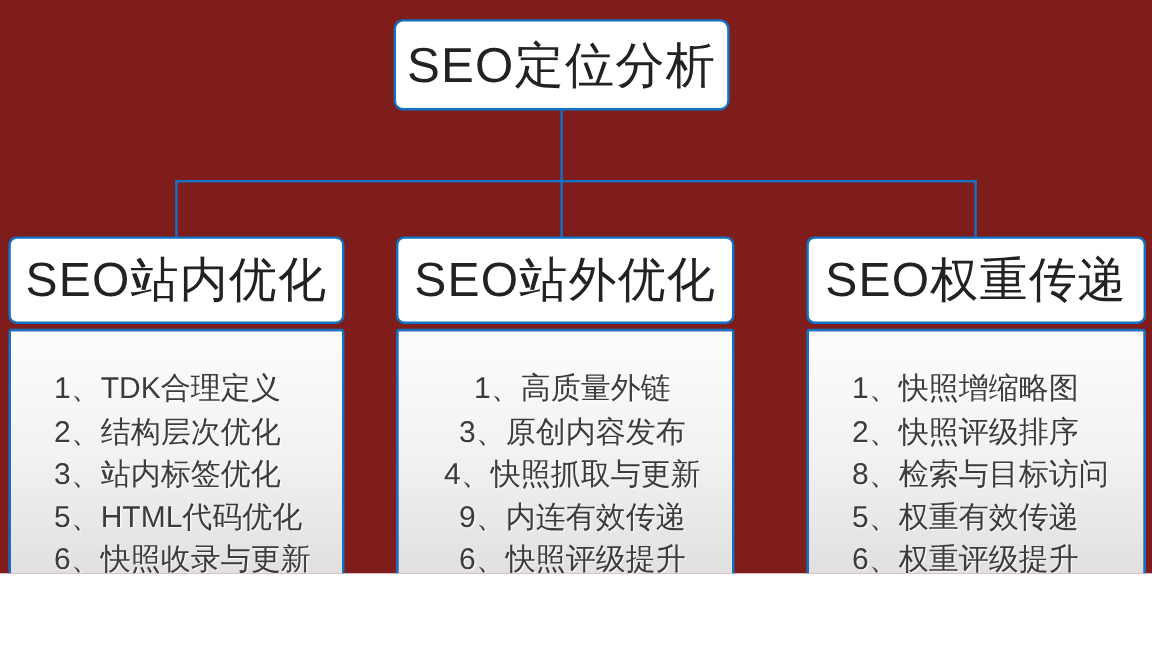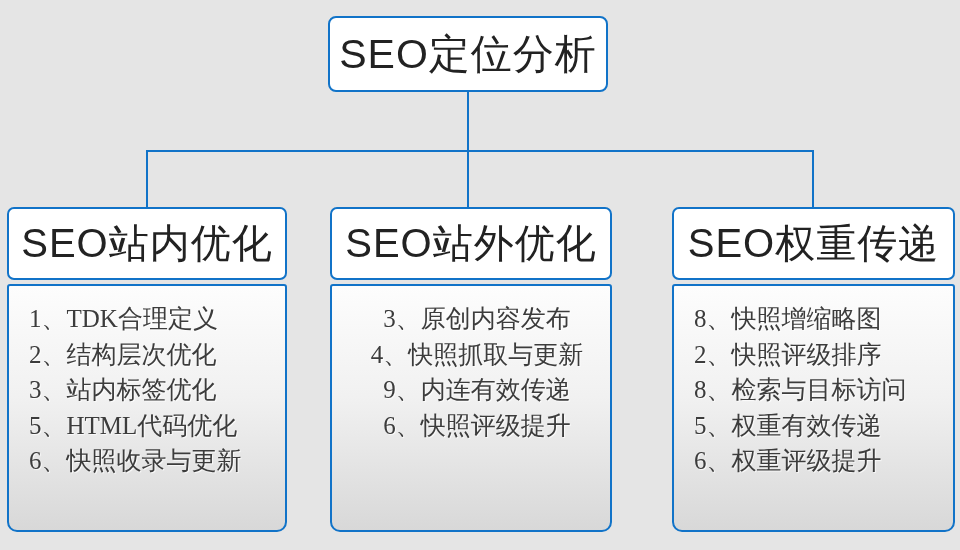--- a/index.html
+++ b/index.html
@@ -4,22 +4,22 @@
 <style>
   html, body {
     margin: 0;
     padding: 0;
     background: #ffffff;
     font-family: "Liberation Sans", "DejaVu Sans", sans-serif;
   }
   .canvas {
     position: relative;
     width: 960px;
-    height: 550px;
-    background: #e5e5e5;
+    height: 478px;
+    background: #7f1d1d;
     overflow: hidden;
   }
   
   .line {
     position: absolute;
     background: var(--line-color, #1173c8);
   }
   .line.v { width: 2px; }
   .line.h { height: 2px; }
   #line-root-drop   { left: 467px; top: 92px;  height: 60px; }
@@ -42,21 +42,21 @@
     justify-content: center;
     font-size: 41px;
     letter-spacing: 1px;
     color: #222222;
     white-space: nowrap;
   }
 
   
   .branch {
     position: absolute;
-    top: 207px;
+    top: 197px;
   }
   #branch-0 { left: 7px;   width: 280px; }
   #branch-1 { left: 330px; width: 282px; text-align: center; }
   #branch-2 { left: 672px; width: 283px; }
 
   .branch-header {
     box-sizing: border-box;
     width: 100%;
     height: 73px;
     border: 2px solid var(--line-color, #1173c8);
@@ -76,24 +76,23 @@
     width: 100%;
     height: 248px;
     margin-top: 4px;
     border: 2px solid var(--line-color, #1173c8);
     border-radius: 3px 3px 10px 10px;
     background: linear-gradient(to bottom, #fdfdfd 0%, #f1f1f1 45%, #d8d8d8 100%);
     padding: 15px 8px 0 20px;
     overflow: hidden;
   }
   .branch-list ul {
-    margin: 0;
+    margin: 16px;
     padding: 0;
     list-style: none;
-    font-family: Liberation Serif, serif;
   }
   .branch-list li {
     font-size: 25px;
     line-height: 35.5px;
     color: #3c3c3c;
     text-shadow: 1px 1px 1px rgba(255,255,255,0.85);
     white-space: nowrap;
   }
 </style>
 </head>
@@ -125,35 +124,36 @@
       </ul>
     </div>
   </div>
 
   <div class="branch" id="branch-1">
     <div class="branch-header">
       <span>SEO站外优化</span>
     </div>
     <div class="branch-list">
       <ul>
+        <li>1、高质量外链</li>
         <li>3、原创内容发布</li>
         <li>4、快照抓取与更新</li>
         <li>9、内连有效传递</li>
         <li>6、快照评级提升</li>
       </ul>
     </div>
   </div>
 
   <div class="branch" id="branch-2">
     <div class="branch-header">
       <span>SEO权重传递</span>
     </div>
     <div class="branch-list">
       <ul>
-        <li>8、快照增缩略图</li>
+        <li>1、快照增缩略图</li>
         <li>2、快照评级排序</li>
         <li>8、检索与目标访问</li>
         <li>5、权重有效传递</li>
         <li>6、权重评级提升</li>
       </ul>
     </div>
   </div>
 
 </div>
 

